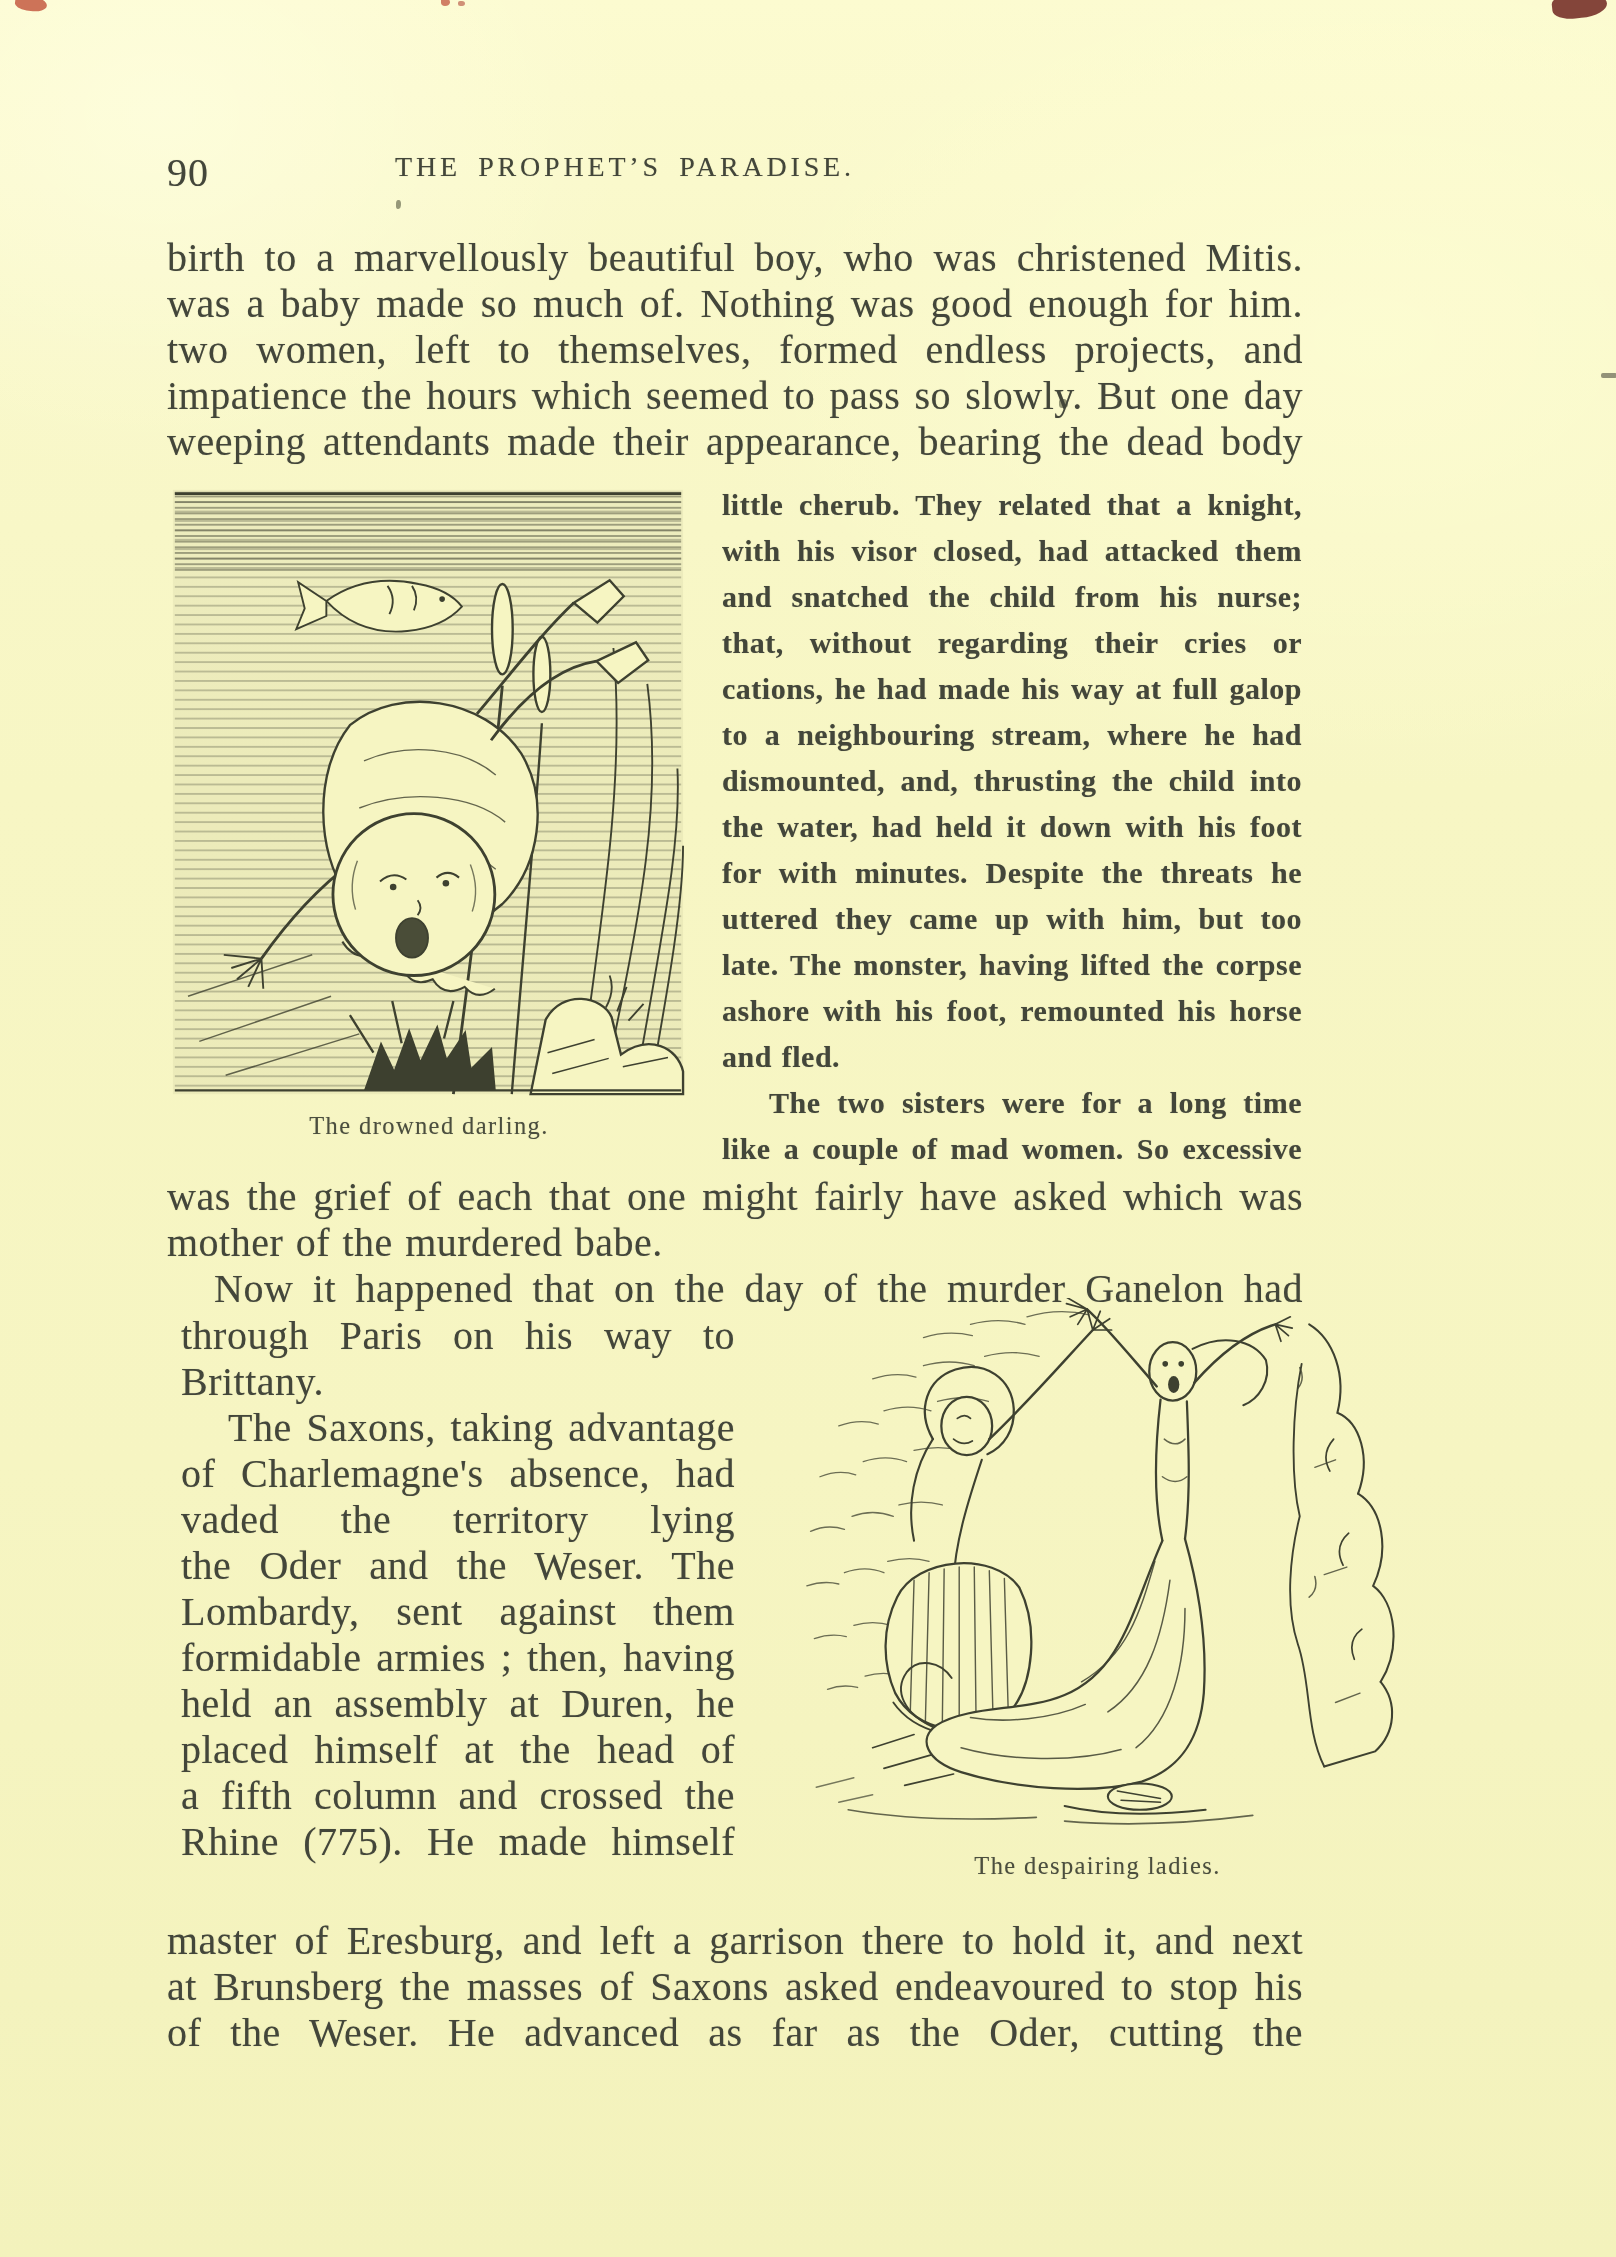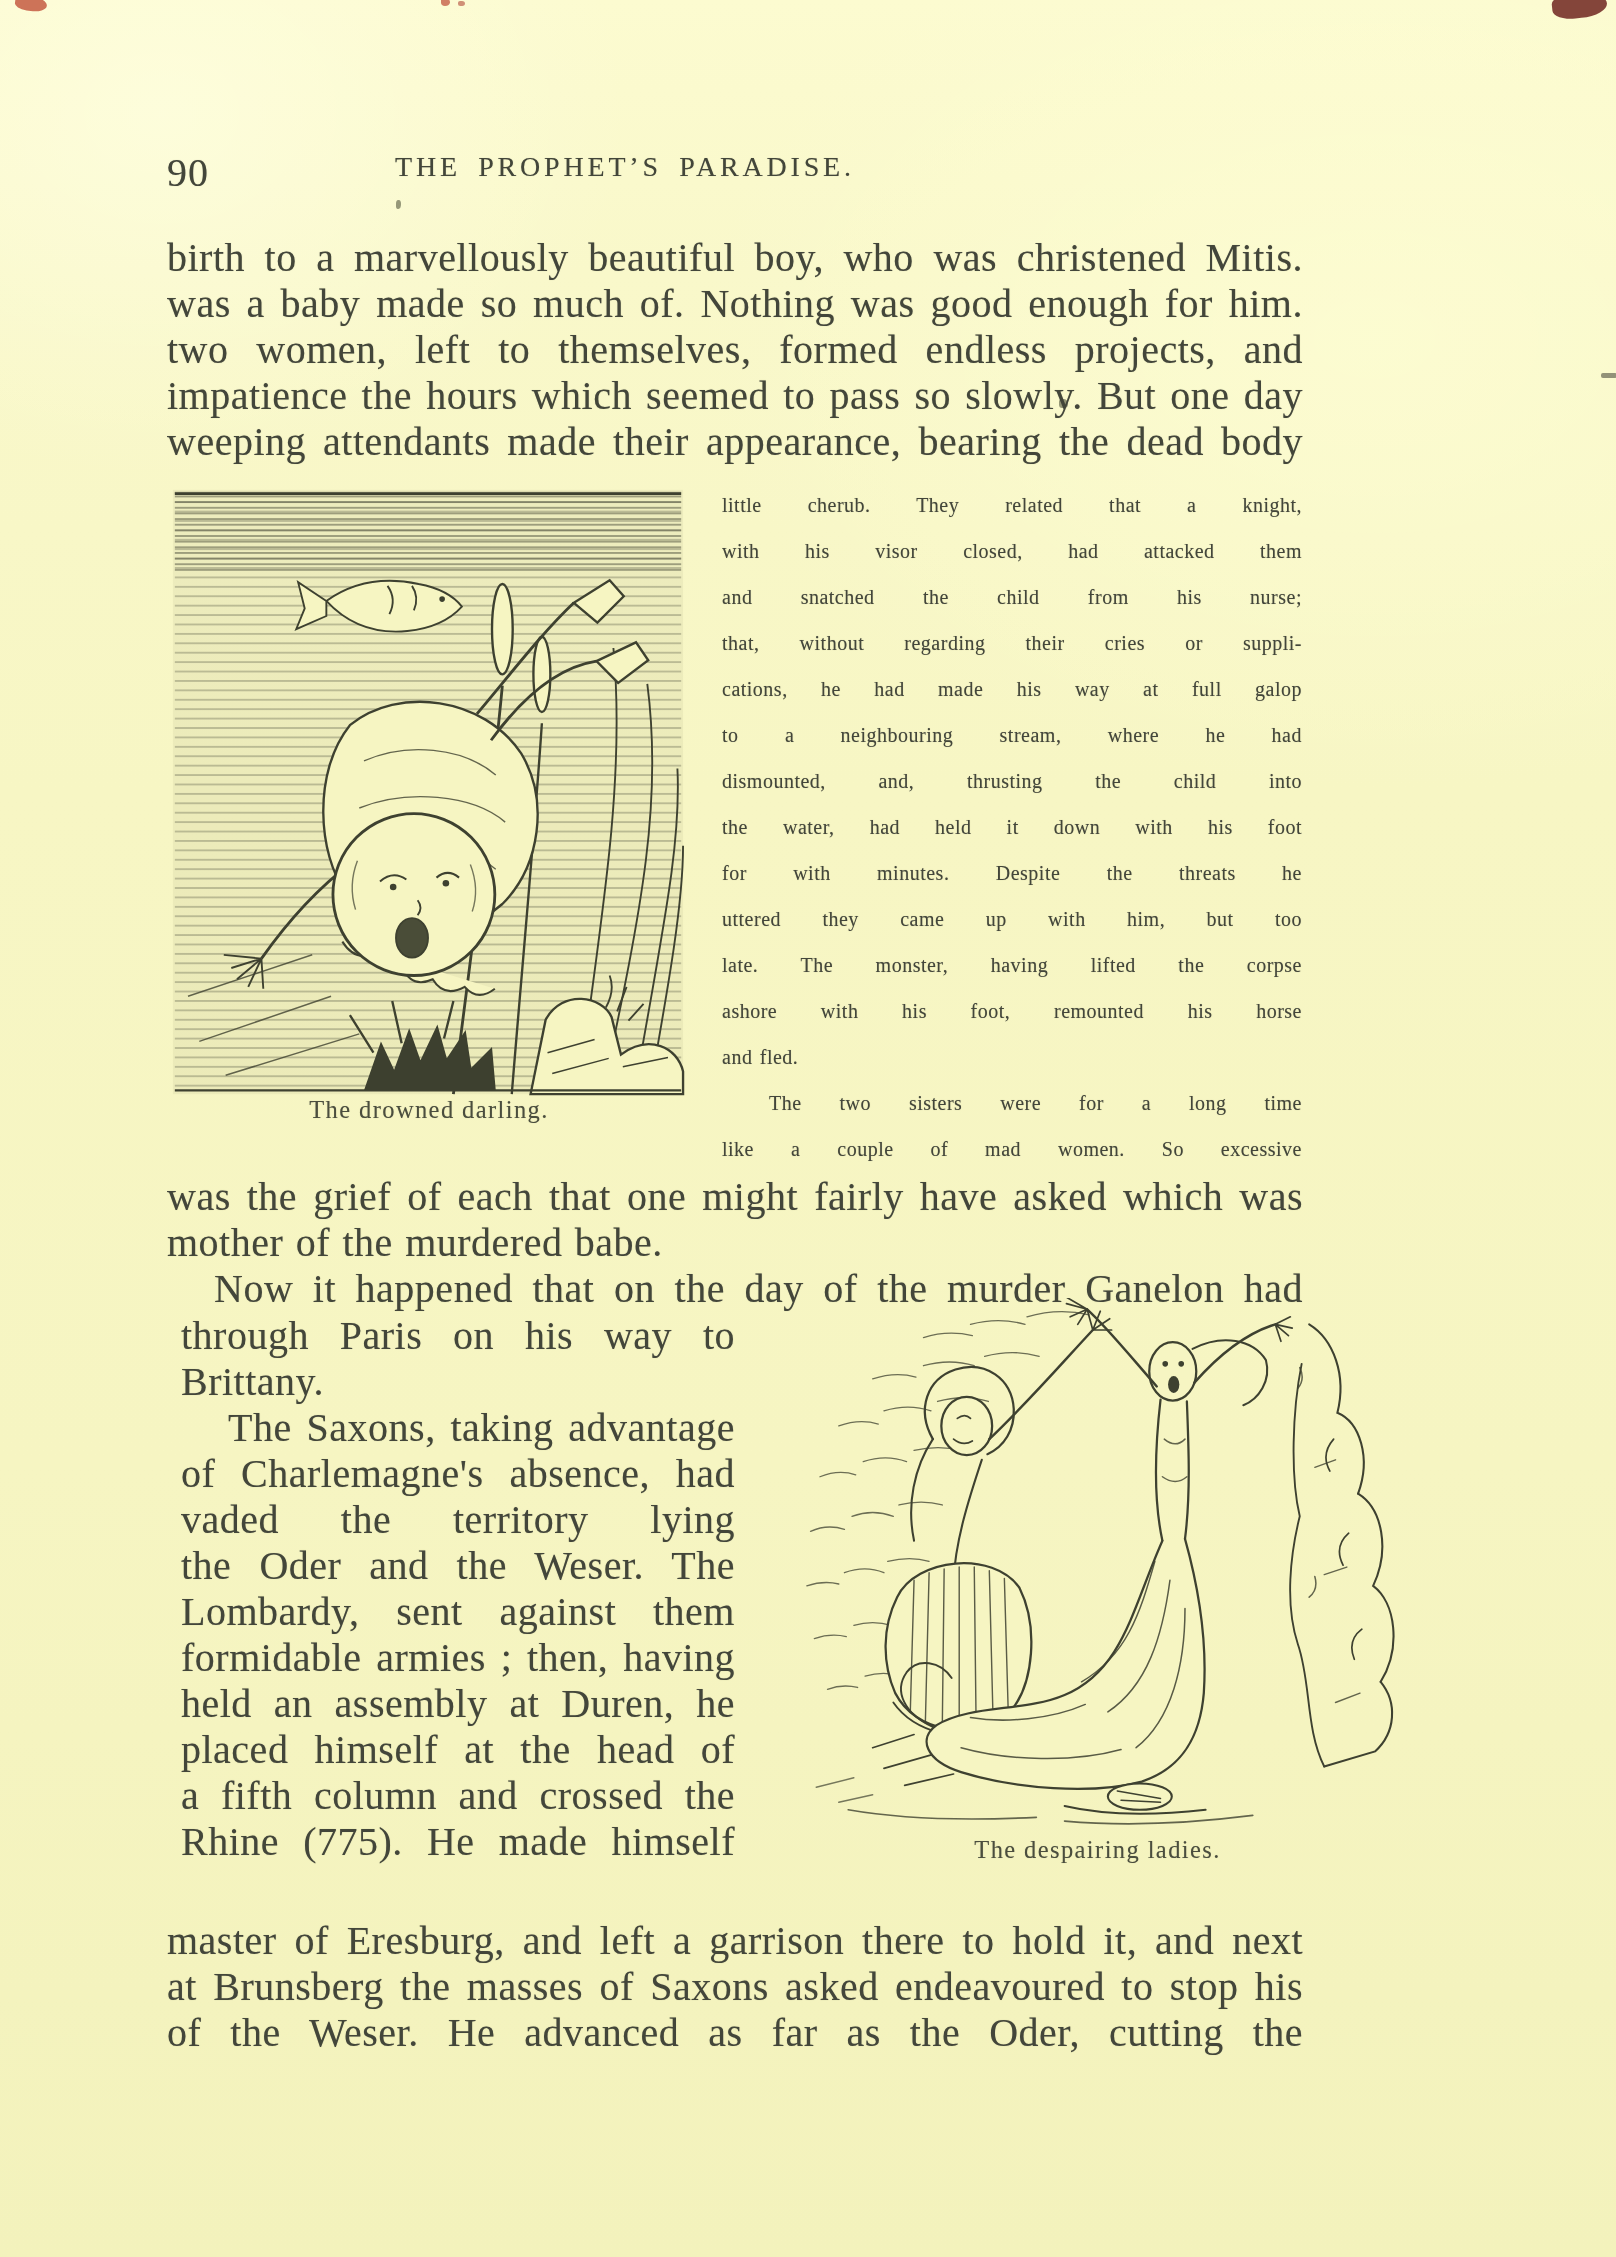--- a/index.html
+++ b/index.html
@@ -24,25 +24,26 @@
   .block{position:absolute;}
   .line{
     display:block;position:relative;
     font-size:40px;line-height:46px;height:46px;
     letter-spacing:0.5px;word-spacing:1.9px;
     overflow:hidden;
   }
   .jl{text-align:justify;}
   .jl::after{content:"";display:inline-block;width:100%;height:0;}
   .ind{text-indent:47px;}
-  .small{font-size:20px;}
+  .small{font-size:30px;font-weight:bold;}
   .caption{
     position:absolute;text-align:center;
     font-size:24.5px;letter-spacing:1.4px;color:#4b4e3e;
     text-shadow:0 0 0.9px rgba(75,78,62,.3);
+    margin-top:16px;
   }
   figure{margin:0;padding:0;}
   svg{display:block;}
   .speck{position:absolute;border-radius:40% 60% 55% 45%;}
 </style>
 </head>
 <body>
 
 <div class="page">
 

